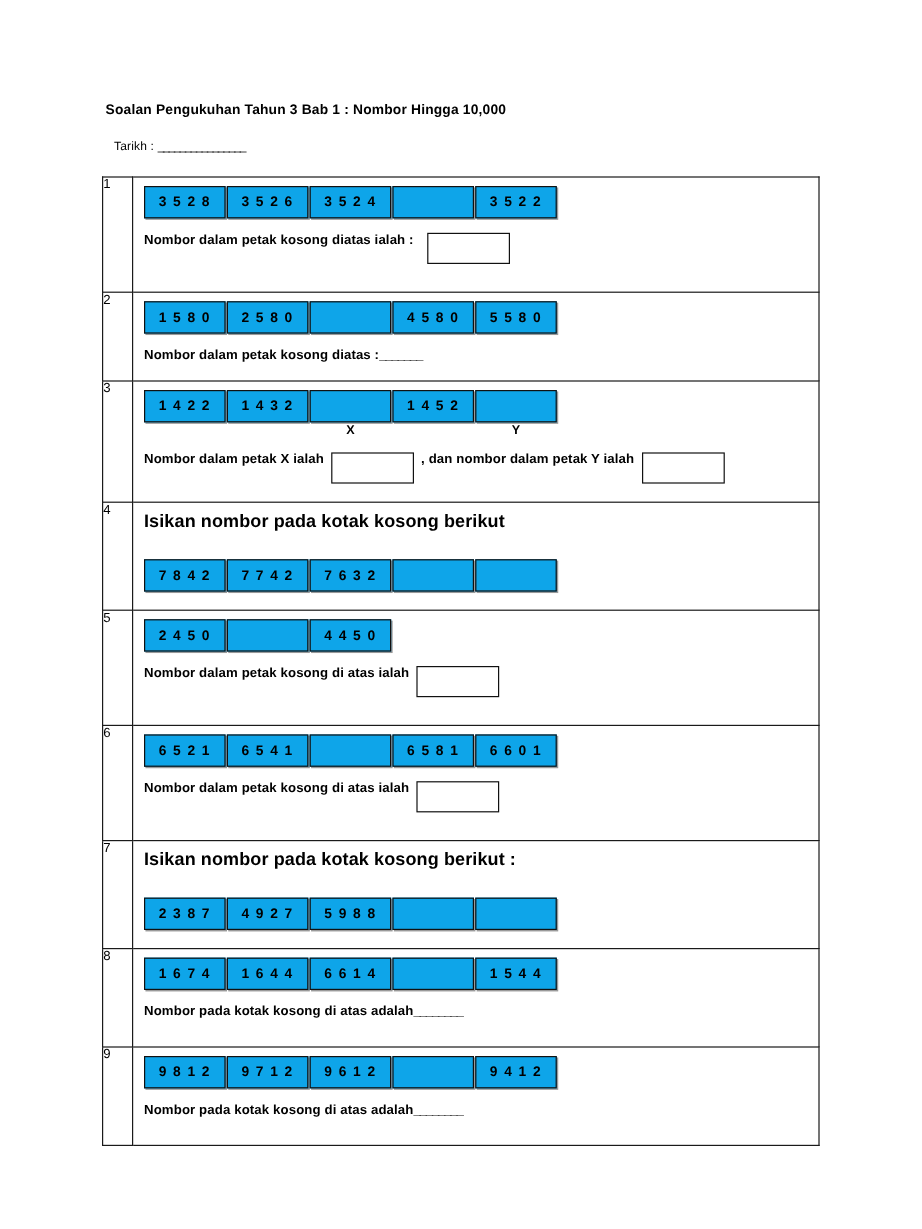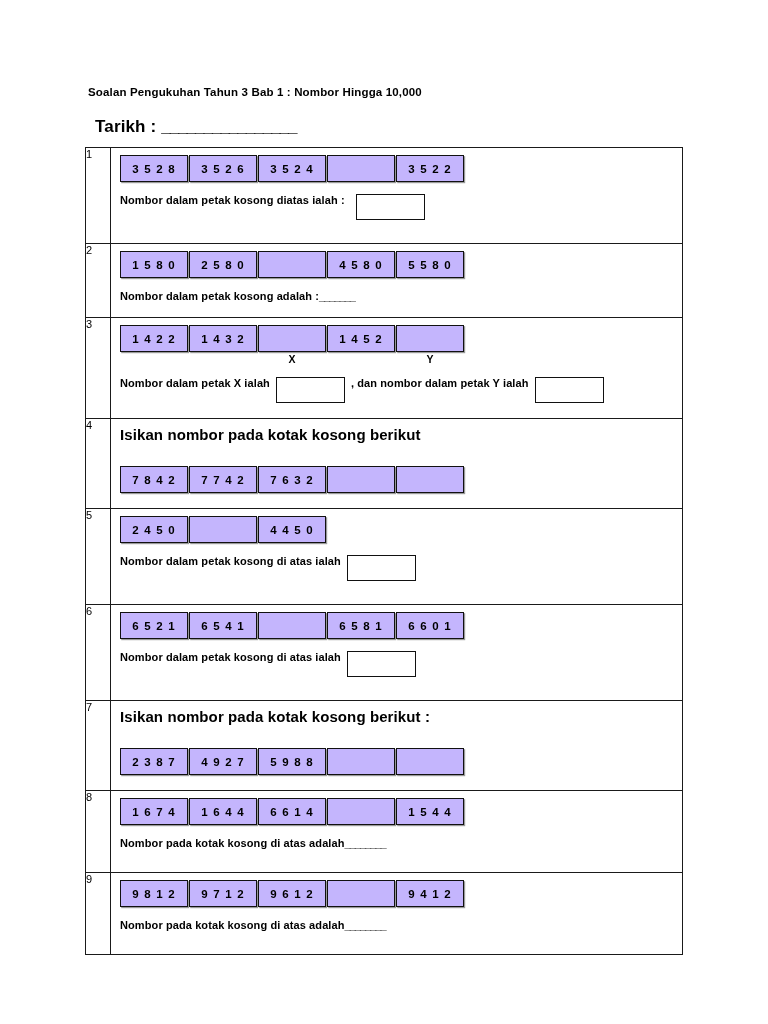--- a/index.html
+++ b/index.html
@@ -27,22 +27,22 @@
     top: 86px;
     font-size: 11.5px;
     font-weight: bold;
     letter-spacing: 0.15px;
     white-space: nowrap;
   }
   .datefield {
     position: absolute;
     left: 95px;
     top: 117px;
-    font-size: 17px;
-    font-weight: bold;
+    font-size: 10px;
+    font-weight: normal;
     letter-spacing: 0.15px;
     white-space: nowrap;
   }
   .datefield .rule {
     letter-spacing: -1px;
   }
 
   table.sheet {
     position: absolute;
     left: 85px;
@@ -82,21 +82,21 @@
     height: 27px;
     border: 1.6px solid #111111;
     box-shadow: 1.2px 1.2px 0 #9a9a9a;
     display: flex;
     align-items: center;
     justify-content: center;
     font-size: 11.5px;
     font-weight: bold;
     letter-spacing: 1.2px;
     box-sizing: border-box;
-    background: #c4b5fd;
+    background: #0ea5e9;
   }
   .numbox.blank { color: transparent; }
 
   
   .markerrow {
     display: flex;
     gap: 1px;
     margin-top: 1px;
   }
   .marker {
@@ -177,21 +177,21 @@
         <td class="bodycell">
           <div class="cellinner">
             <div class="boxrow">
               <div class="numbox">1 5 8 0</div>
               <div class="numbox">2 5 8 0</div>
               <div class="numbox blank"></div>
               <div class="numbox">4 5 8 0</div>
               <div class="numbox">5 5 8 0</div>
             </div>
             <div class="statement">
-              <span>Nombor dalam petak kosong adalah :</span>
+              <span>Nombor dalam petak kosong diatas :</span>
               <span class="rule">_______</span>
             </div>
             <div class="pad-bottom-2"></div>
           </div>
         </td>
       </tr>
 
       <tr>
         <td class="numcell">3</td>
         <td class="bodycell">

